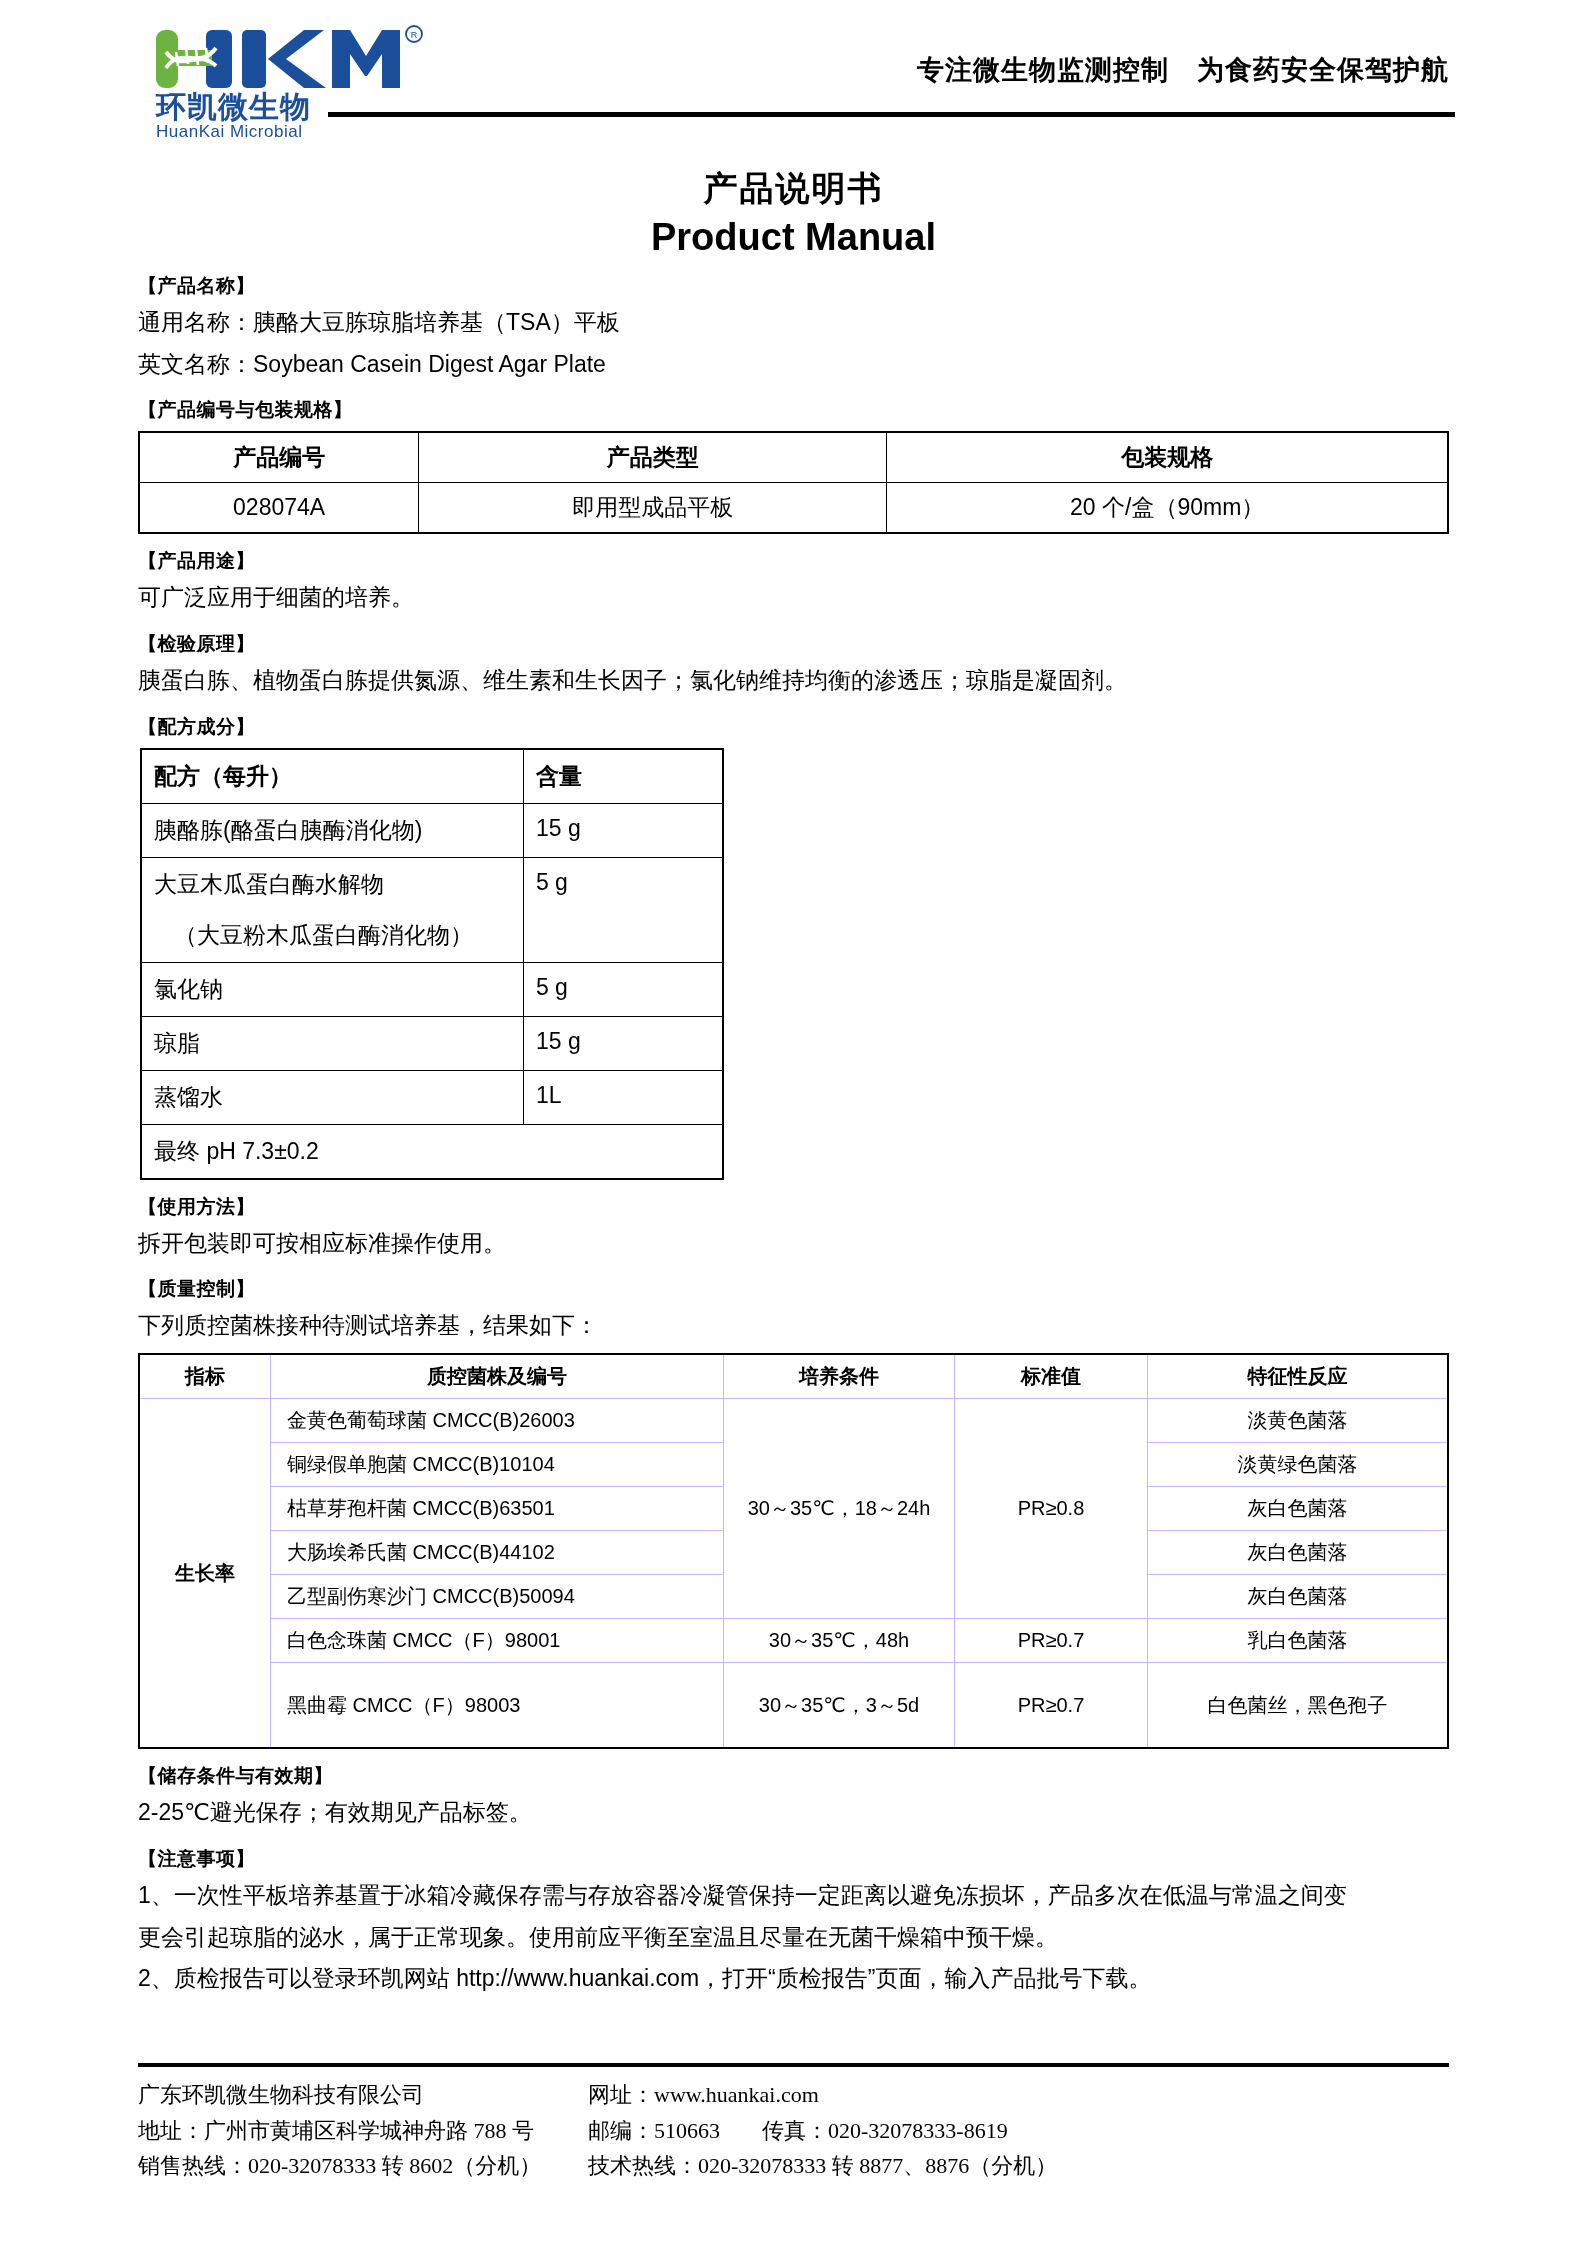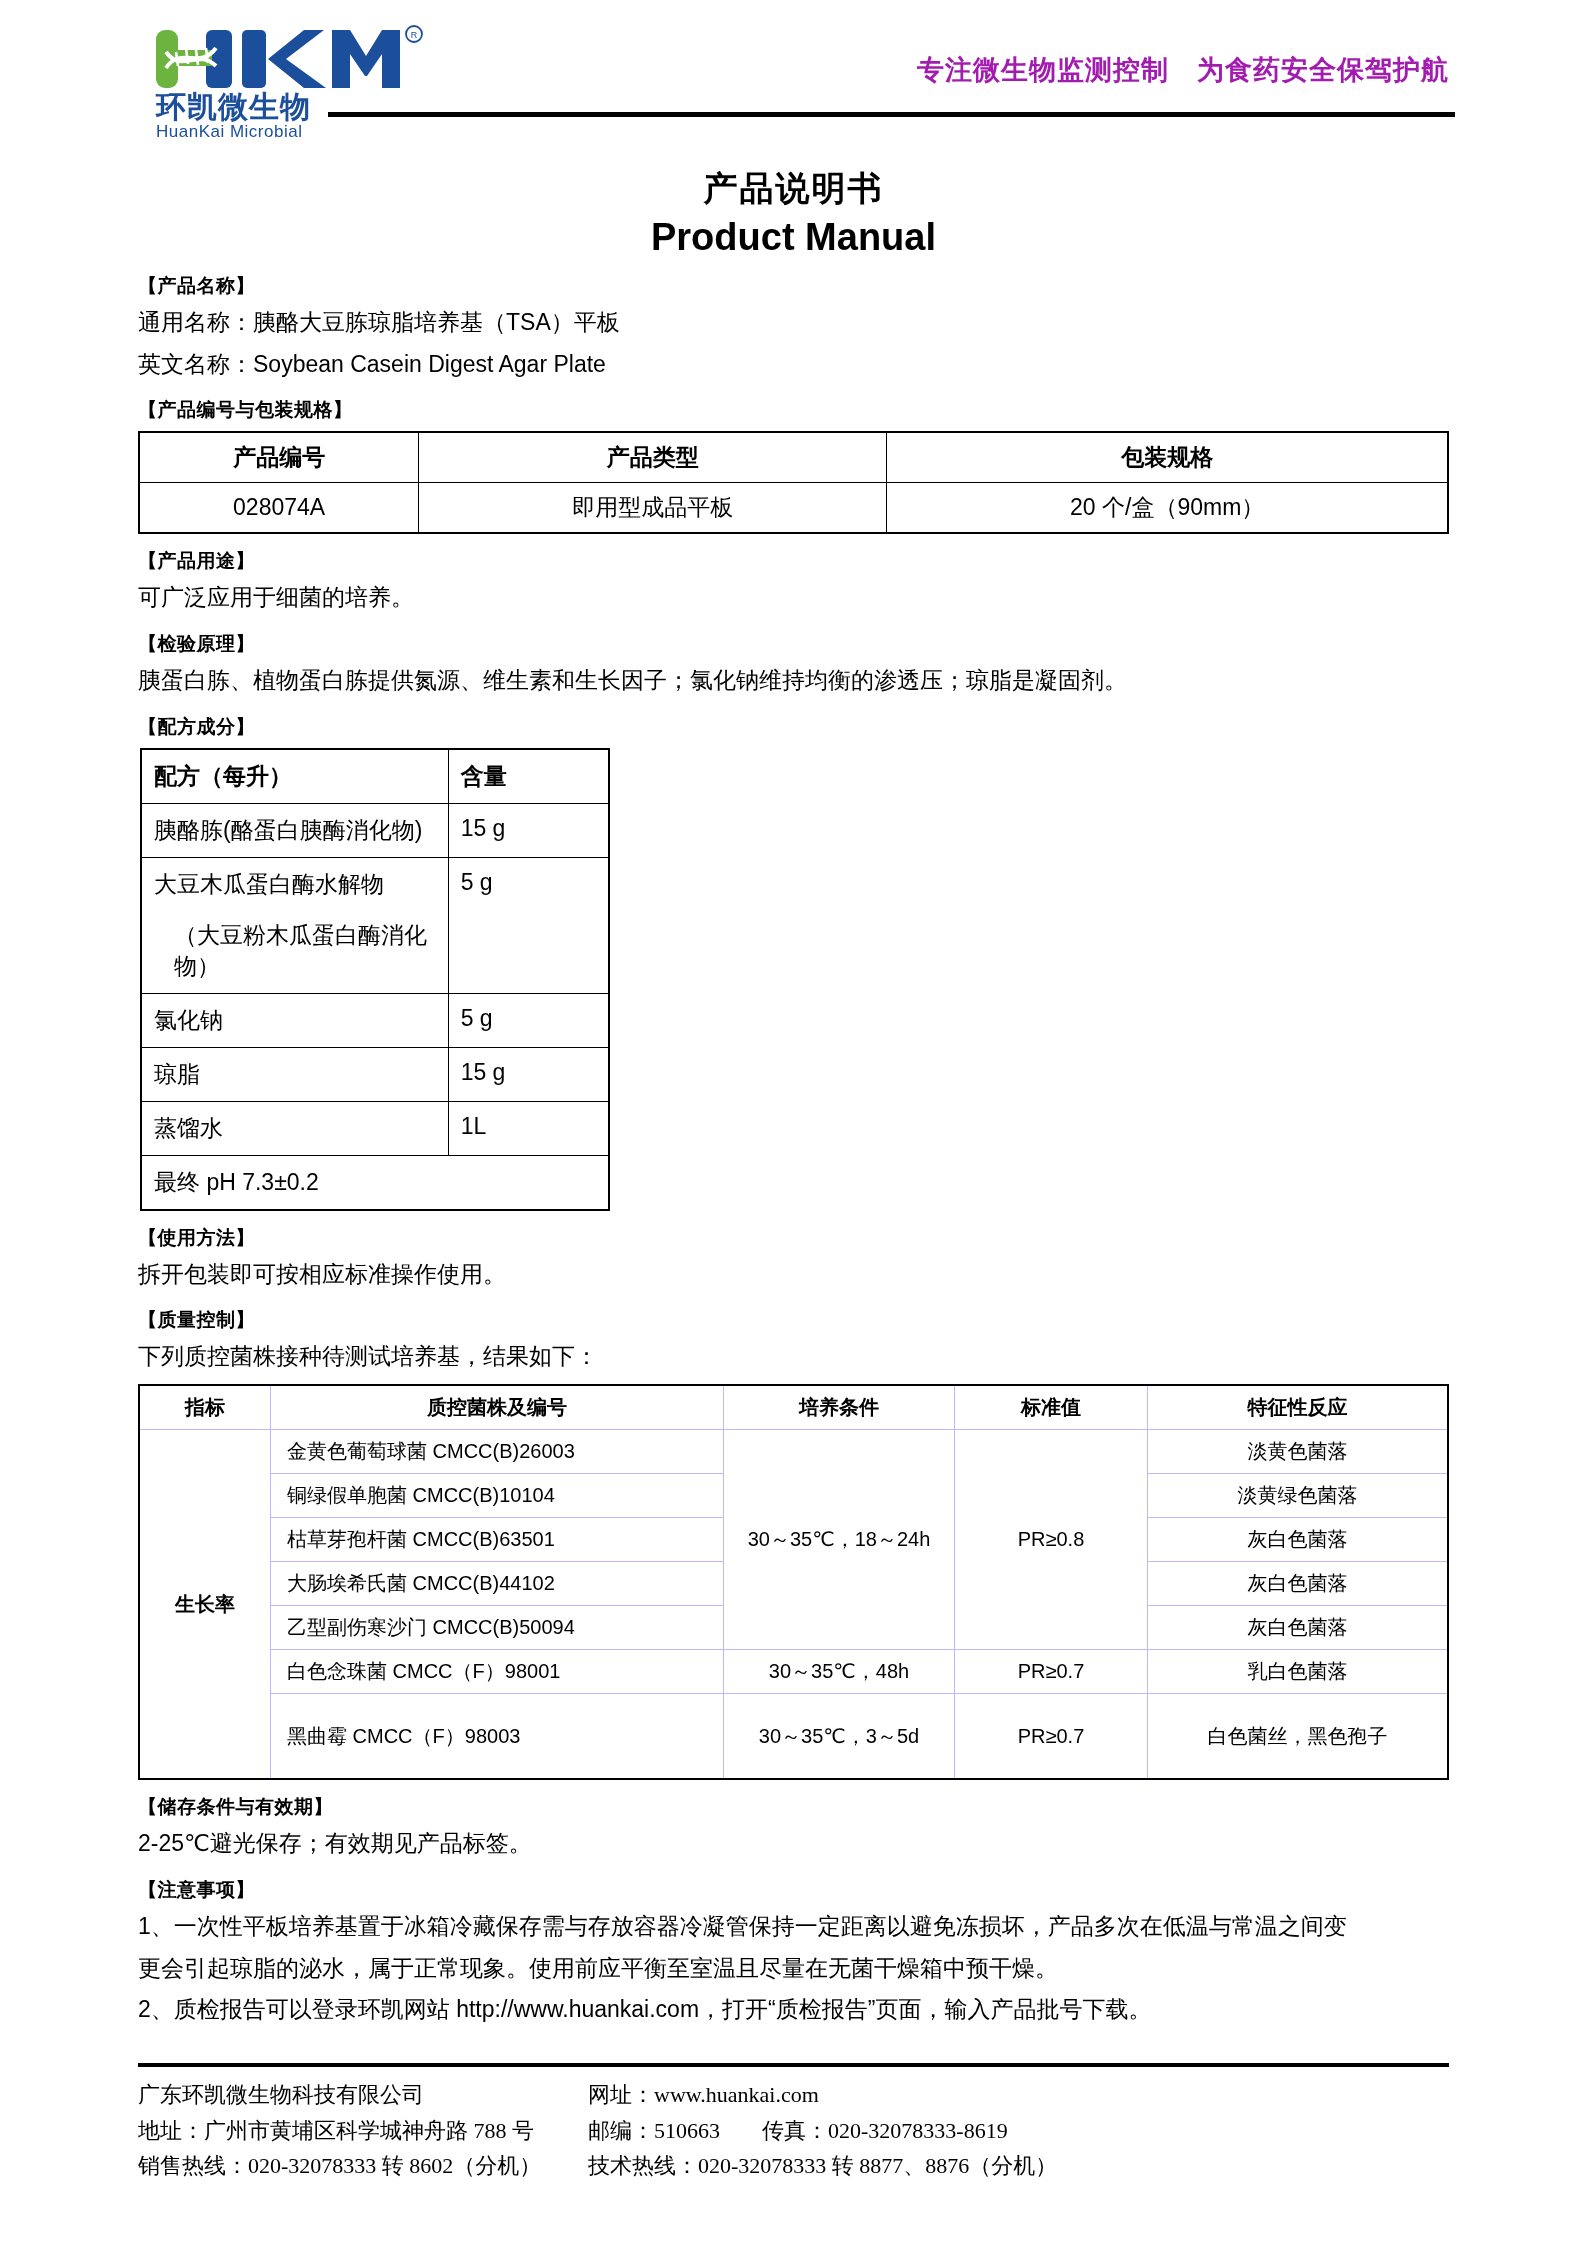--- a/index.html
+++ b/index.html
@@ -12,21 +12,21 @@
   }
   .page { position:relative; width:1587px; height:2245px; box-sizing:border-box; padding:0 138px; }
 
   
   .header { position:relative; height:140px; }
   .logo-wrap { position:absolute; left:-20px; top:22px; width:330px; height:120px; }
   .logo-svg { display:block; }
   .tagline {
     position:absolute; right:0; top:52px;
     font-size:27px; font-weight:700; letter-spacing:1px;
-    color:#a21caf; white-space:nowrap;
+    color:#000000; white-space:nowrap;
   }
   .header-rule {
     position:absolute; left:190px; right:-6px; top:112px;
     border-top:5px solid #000;
   }
 
   
   .doc-title-cn {
     text-align:center; font-size:34px; font-weight:700;
     margin-top:26px; letter-spacing:2px;
@@ -51,21 +51,21 @@
     width:100%; margin:8px 0 4px 0;
     border:2px solid #000;
   }
   .tbl-spec td, .tbl-spec th {
     border:1px solid #000;
     text-align:center; font-size:23px; padding:9px 4px;
   }
   .tbl-spec th { font-weight:700; font-size:23px; }
 
   .tbl-formula {
-    width:470px; margin:8px 0 4px 2px; border:2px solid #000;
+    width:584px; margin:8px 0 4px 2px; border:2px solid #000;
   }
   .tbl-formula td {
     border:1px solid #000;
     font-size:23px; padding:11px 12px; vertical-align:top;
     text-align:left;
   }
   .tbl-formula td.c-name { width:330px; }
   .tbl-formula td.c-amt  { width:160px;margin-left:25px; }
   .tbl-formula td.hd { font-weight:700; }
   .tbl-formula td.ph { font-weight:400; }

